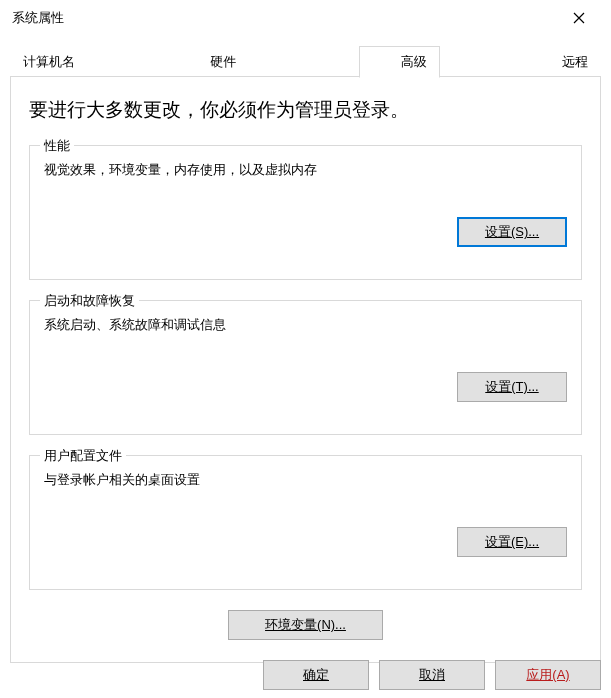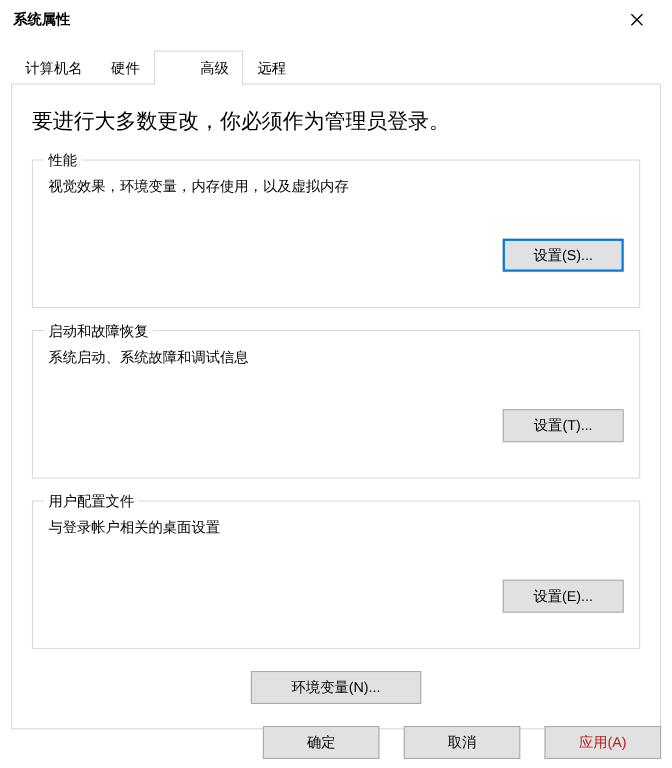--- a/index.html
+++ b/index.html
@@ -10,38 +10,38 @@
       width: 611px;
       height: 698px;
       overflow: hidden;
     }
     .titlebar {
       display: flex;
       justify-content: space-between;
       align-items: center;
       height: 36px;
       padding: 0 12px;
-      font-weight: bold;
     }
     .titlebar .title { font-size: 13px; }
     .close-btn {
       width: 40px;
       height: 30px;
       display: flex;
       align-items: center;
       justify-content: center;
       font-size: 14px;
       cursor: pointer;
     }
     .close-btn svg { width: 12px; height: 12px; }
     .tabs {
       display: flex;
       padding: 0 10px;
       margin-top: 10px;
       position: relative;
+      justify-content: space-between;
     }
     .tabs::after {
       content: "";
       position: absolute;
       left: 10px;
       right: 10px;
       bottom: 0;
       height: 1px;
       background: #d9d9d9;
       z-index: 0;
@@ -96,39 +96,40 @@
     }
     .btn {
       min-width: 110px;
       height: 30px;
       border: 1px solid #aaa;
       background: #e1e1e1;
       font-size: 13px;
       font-family: inherit;
       cursor: pointer;
       padding: 0 14px;
+      text-decoration: underline;
     }
     .btn.focused {
       border: 2px solid #0078d7;
       height: 30px;
     }
     .btn:disabled { color: #b91c1c; cursor: default; }
     .env-row {
       display: flex;
       justify-content: center;
       margin-top: 4px;
       padding-right: 0;
     }
     .env-row .btn { min-width: 155px; }
     .footer {
       position: absolute;
       right: 0;
       bottom: 0;
       display: flex;
-      gap: 22px;
+      gap: 10px;
       padding: 10px 10px 8px;
     }
     .footer .btn { min-width: 106px; }
   </style>
 </head>
 <body>
 
 <div class="titlebar">
   <span class="title">系统属性</span>
   <div class="close-btn">

